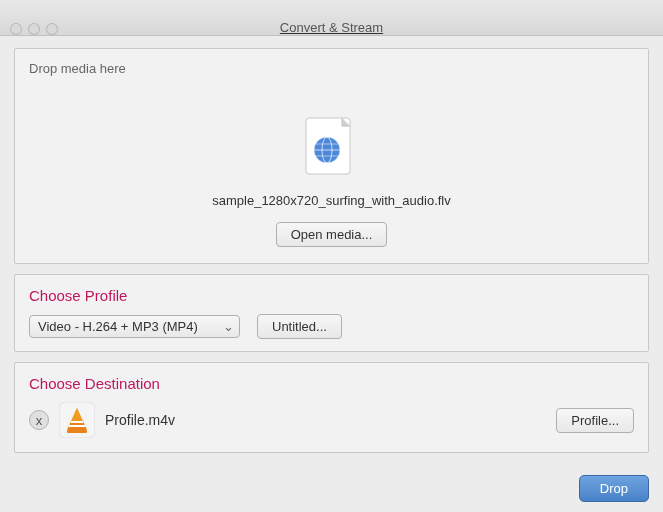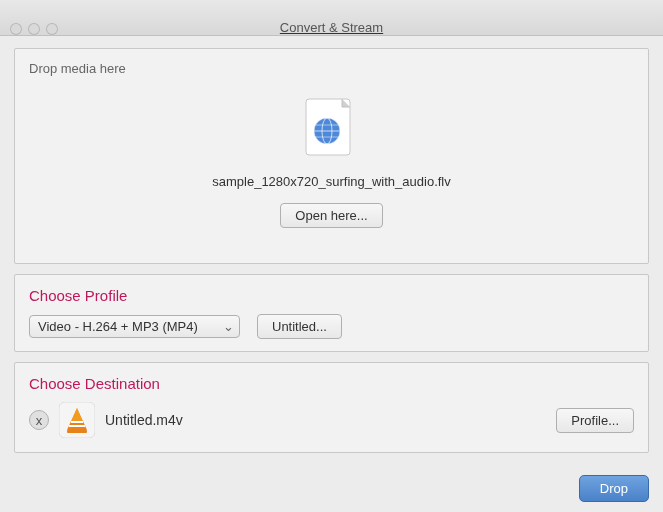--- a/index.html
+++ b/index.html
@@ -91,21 +91,21 @@
       font-size: 13px;
       color: #666;
       margin-bottom: 0;
     }
 
     .media-area {
       flex: 1;
       display: flex;
       flex-direction: column;
       align-items: center;
-      justify-content: center;
+      justify-content: flex-end;
       width: 100%;
       gap: 8px;
     }
 
     
     .file-icon {
       width: 60px;
       height: 70px;
       position: relative;
       display: flex;
@@ -283,21 +283,21 @@
           <circle cx="23" cy="34" r="13" fill="#3a7bd5" opacity="0.9"></circle>
           <circle cx="23" cy="34" r="13" fill="none" stroke="white" stroke-width="1" opacity="0.5"></circle>
 
           <ellipse cx="23" cy="34" rx="5" ry="13" fill="none" stroke="white" stroke-width="1" opacity="0.7"></ellipse>
           <line x1="10" y1="34" x2="36" y2="34" stroke="white" stroke-width="1" opacity="0.7"></line>
           <line x1="11" y1="28" x2="35" y2="28" stroke="white" stroke-width="1" opacity="0.5"></line>
           <line x1="11" y1="40" x2="35" y2="40" stroke="white" stroke-width="1" opacity="0.5"></line>
         </svg>
       </div>
       <span class="media-filename">sample_1280x720_surfing_with_audio.flv</span>
-      <button class="open-media-btn">Open here...</button>
+      <button class="open-media-btn">Open media...</button>
     </div>
   </div>
 
   <div class="panel profile-panel">
     <div class="panel-title">Choose Profile</div>
     <div class="profile-controls">
       <div class="select-wrapper">
         <select>
           <option>Video - H.264 + MP3 (MP4)</option>
           <option>Video - H.265 + MP3 (MP4)</option>
@@ -319,21 +319,21 @@
         <rect width="36" height="36" rx="6" fill="#f5f5f5" stroke="#ddd"></rect>
 
         <polygon points="18,6 28,28 8,28" fill="#e8821a"></polygon>
         <polygon points="18,6 24,20 12,20" fill="#f5a623" opacity="0.7"></polygon>
 
         <line x1="10" y1="24" x2="26" y2="24" stroke="white" stroke-width="2"></line>
         <line x1="12" y1="20" x2="24" y2="20" stroke="white" stroke-width="2"></line>
 
         <rect x="8" y="28" width="20" height="3" rx="1" fill="#e8821a"></rect>
       </svg>
-      <span class="dest-filename">Untitled.m4v</span>
+      <span class="dest-filename">Profile.m4v</span>
       <button class="browse-btn">Profile...</button>
     </div>
   </div>
 
 </div>
 
 <div class="bottom-bar">
   <button class="save-btn">Drop</button>
 </div>
 

